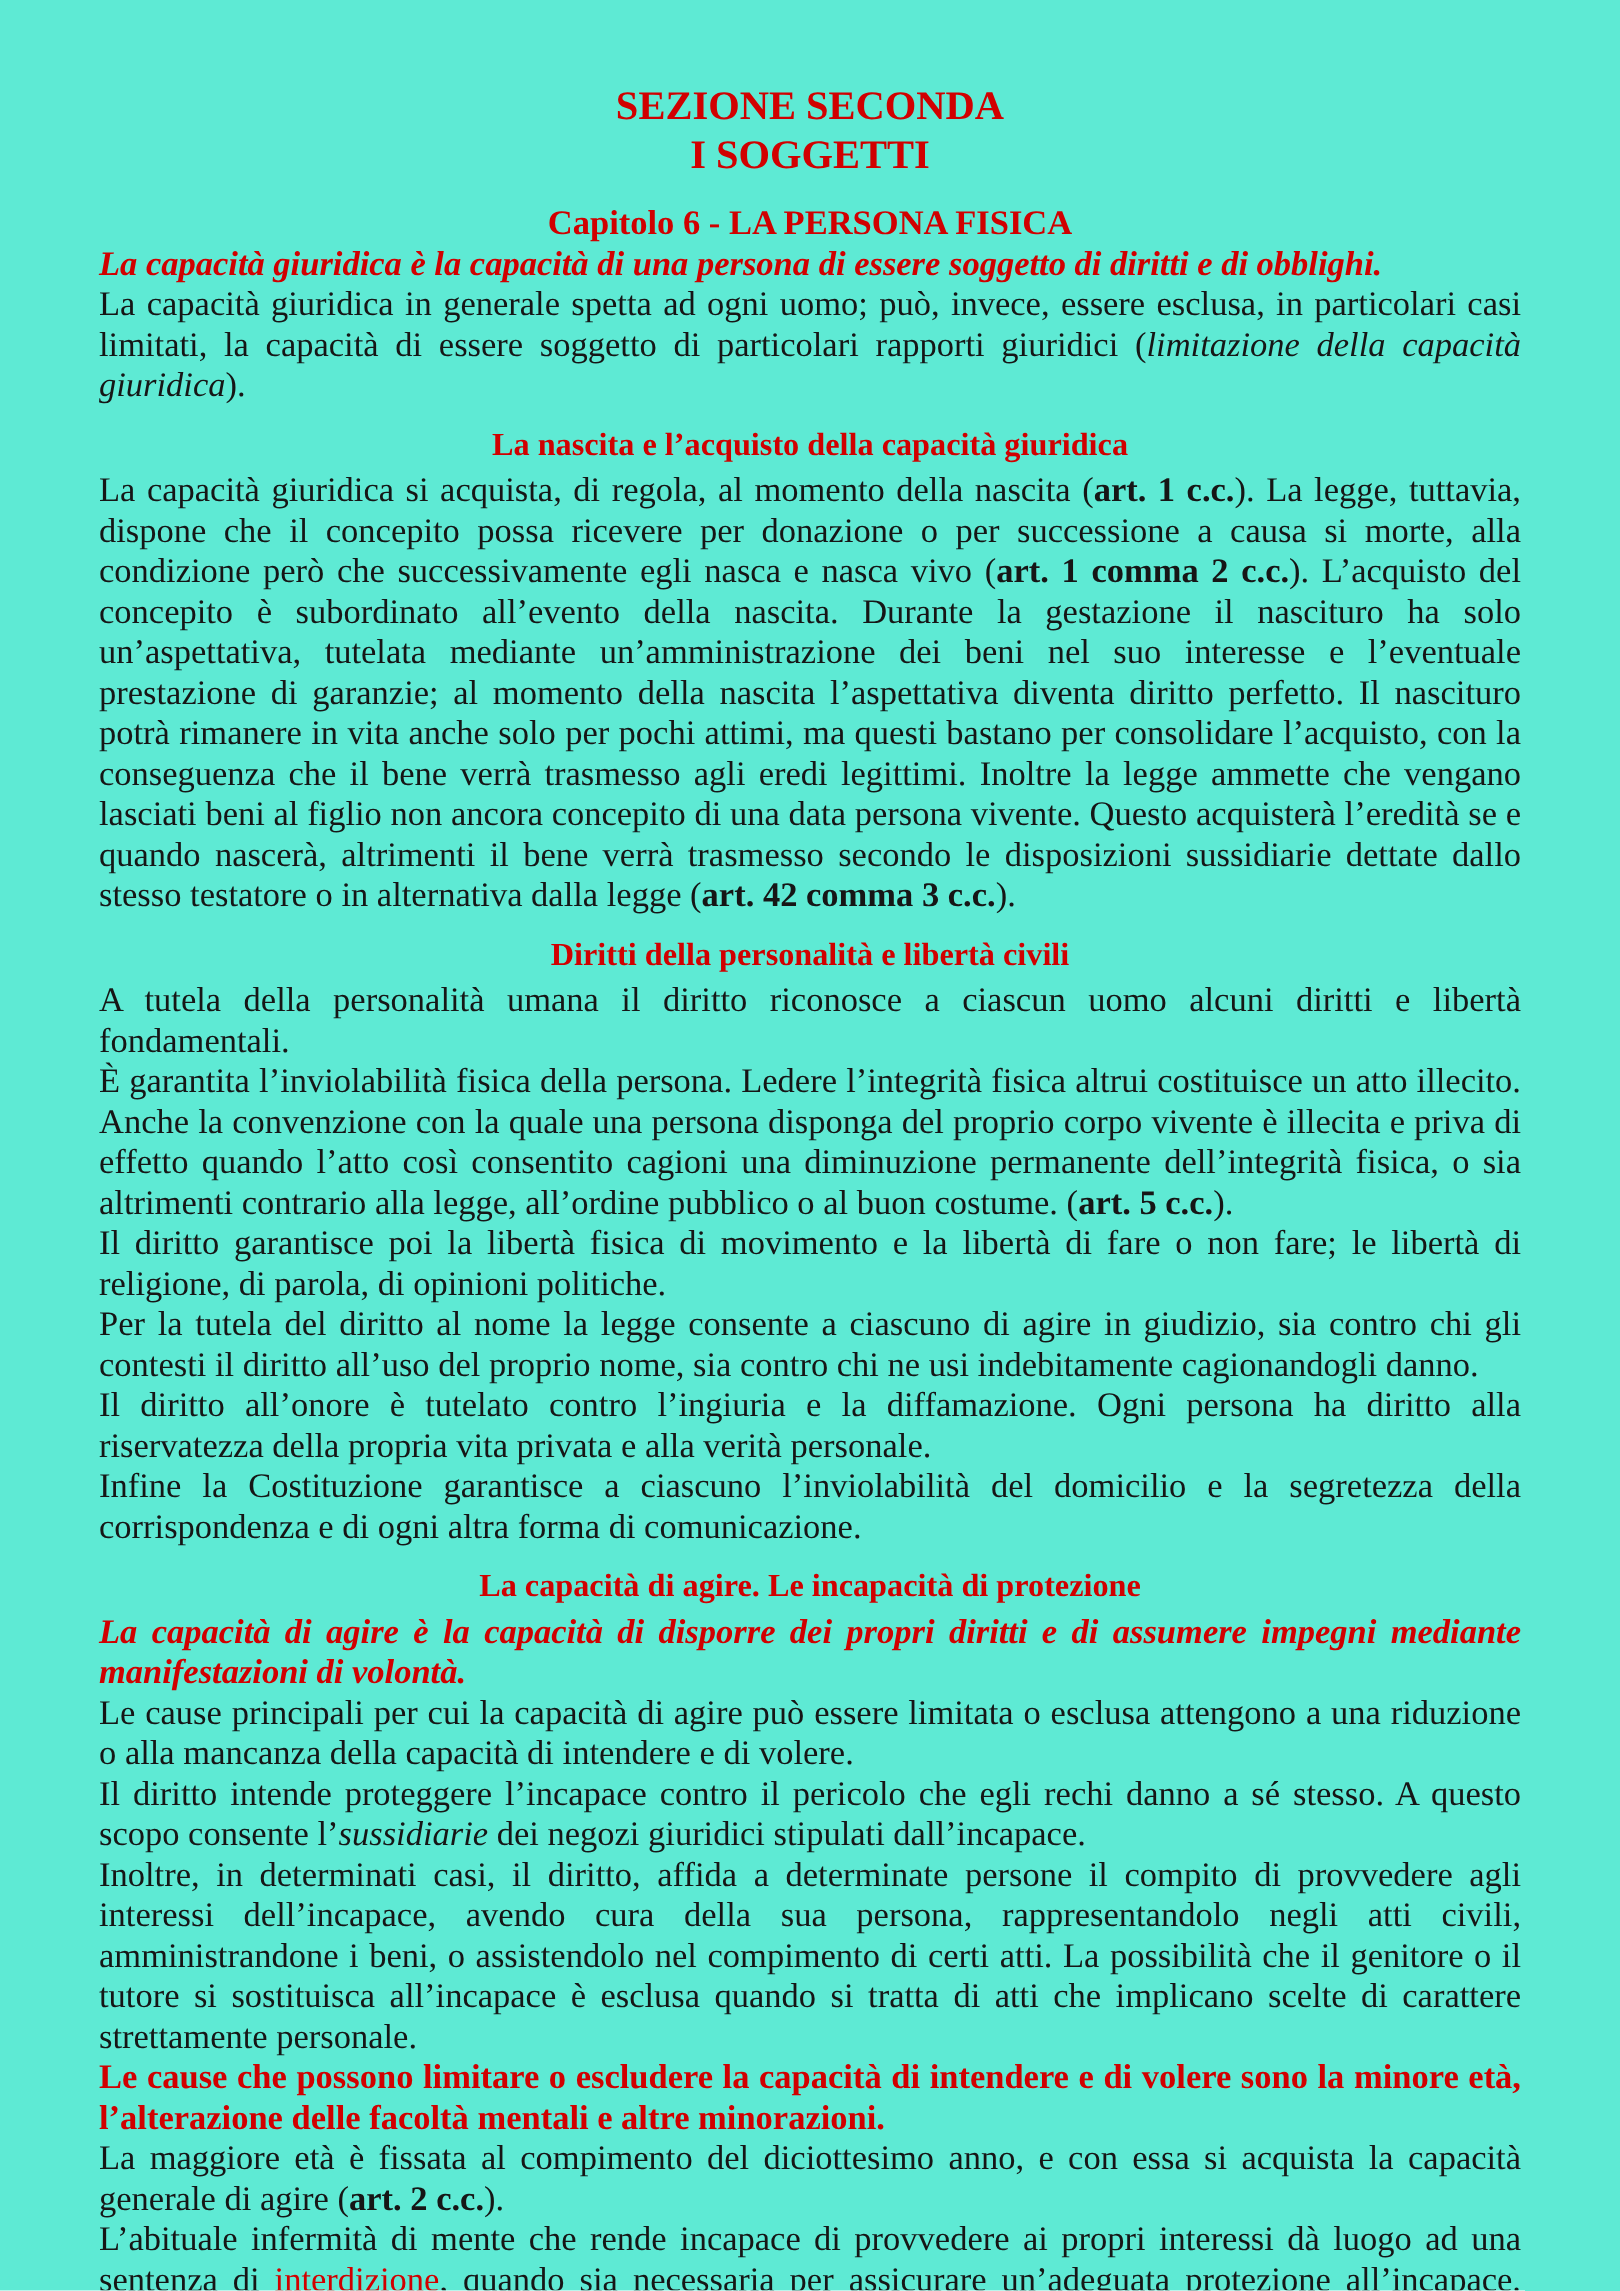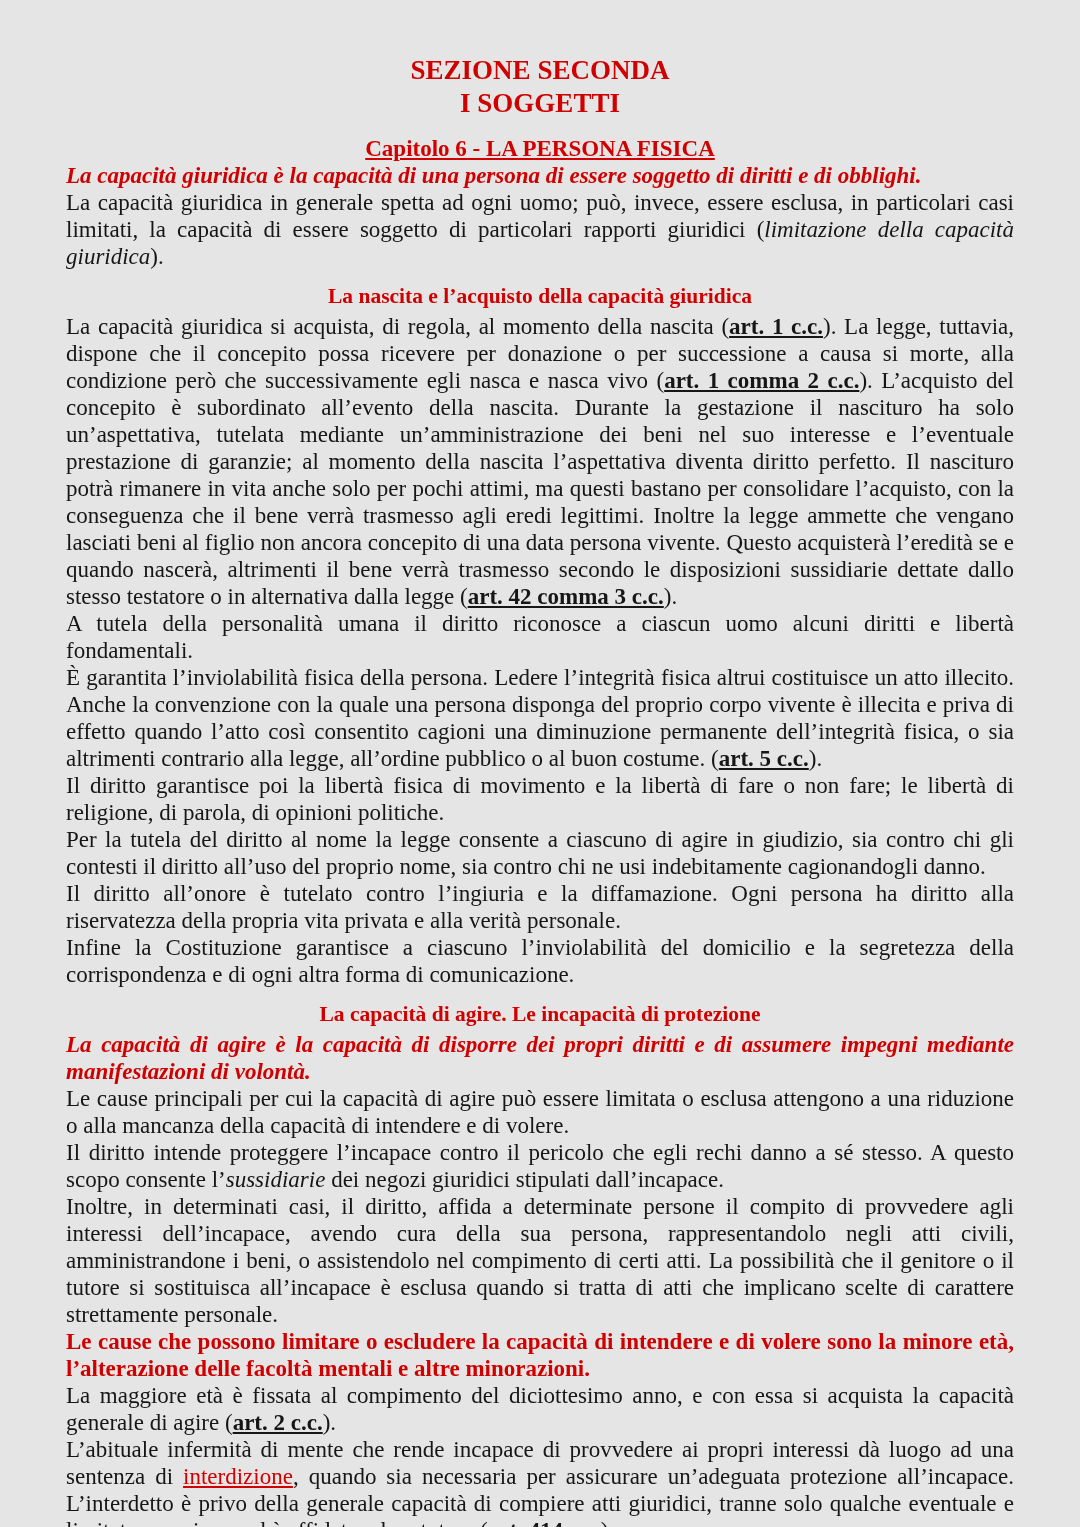--- a/index.html
+++ b/index.html
@@ -5,40 +5,40 @@
   html, body {
     margin: 0;
     padding: 0;
     background: #ffffff;
   }
   .page {
     width: 1080px;
     height: 1527px;
     box-sizing: border-box;
     padding: 54px 66px 40px 66px;
-    background: #e5e5e5;
+    background: #5eead4;
     font-family: "Liberation Serif", "DejaVu Serif", serif;
     color: #161616;
     overflow: hidden;
   }
   .title {
     text-align: center;
     color: var(--accent, #d10000);
     font-weight: bold;
     font-size: 27px;
     line-height: 33px;
   }
   .chapter {
     text-align: center;
     color: var(--accent, #d10000);
     font-weight: bold;
     font-size: 23px;
     margin-top: 16px;
   }
-  .chapter span { text-decoration: underline; }
+  .chapter span { }
   .section-heading {
     text-align: center;
     color: var(--accent, #d10000);
     font-weight: bold;
     font-size: 21.5px;
     line-height: 26px;
     margin: 13px 0 4px 0;
   }
   p {
     margin: 0;
@@ -50,21 +50,21 @@
   p.lead {
     color: var(--accent, #d10000);
     font-weight: bold;
     font-style: italic;
   }
   p.red-bold {
     color: var(--accent, #d10000);
     font-weight: bold;
   }
   .it { font-style: italic; }
-  .bd { font-weight: bold; text-decoration: underline; }
+  .bd { font-weight: bold; }
   .red-underline {
     color: var(--accent, #d10000);
     text-decoration: underline;
   }
 </style>
 </head>
 <body>
 
 <div class="page">
   <header>
@@ -72,20 +72,21 @@
     <div class="title">I SOGGETTI</div>
     <div class="chapter">
       <span>Capitolo 6 - LA PERSONA FISICA</span>
     </div>
   </header>
   <main>
       <p class="lead"><span>La capacità giuridica è la capacità di una persona di essere soggetto di diritti e di obblighi.</span></p>
       <p class="paragraph"><span>La capacità giuridica in generale spetta ad ogni uomo; può, invece, essere esclusa, in particolari casi limitati, la capacità di essere soggetto di particolari rapporti giuridici (</span><span class="it">limitazione della capacità giuridica</span><span>).</span></p>
       <div class="section-heading">La nascita e l’acquisto della capacità giuridica</div>
       <p class="paragraph"><span>La capacità giuridica si acquista, di regola, al momento della nascita (</span><span class="bd">art. 1 c.c.</span><span>). La legge, tuttavia, dispone che il concepito possa ricevere per donazione o per successione a causa si morte, alla condizione però che successivamente egli nasca e nasca vivo (</span><span class="bd">art. 1 comma 2 c.c.</span><span>). L’acquisto del concepito è subordinato all’evento della nascita. Durante la gestazione il nascituro ha solo un’aspettativa, tutelata mediante un’amministrazione dei beni nel suo interesse e l’eventuale prestazione di garanzie; al momento della nascita l’aspettativa diventa diritto perfetto. Il nascituro potrà rimanere in vita anche solo per pochi attimi, ma questi bastano per consolidare l’acquisto, con la conseguenza che il bene verrà trasmesso agli eredi legittimi. Inoltre la legge ammette che vengano lasciati beni al figlio non ancora concepito di una data persona vivente. Questo acquisterà l’eredità se e quando nascerà, altrimenti il bene verrà trasmesso secondo le disposizioni sussidiarie dettate dallo stesso testatore o in alternativa dalla legge (</span><span class="bd">art. 42 comma 3 c.c.</span><span>).</span></p>
+      <div class="section-heading">Diritti della personalità e libertà civili</div>
       <p class="paragraph"><span>A tutela della personalità umana il diritto riconosce a ciascun uomo alcuni diritti e libertà fondamentali.</span></p>
       <p class="paragraph"><span>È garantita l’inviolabilità fisica della persona. Ledere l’integrità fisica altrui costituisce un atto illecito. Anche la convenzione con la quale una persona disponga del proprio corpo vivente è illecita e priva di effetto quando l’atto così consentito cagioni una diminuzione permanente dell’integrità fisica, o sia altrimenti contrario alla legge, all’ordine pubblico o al buon costume. (</span><span class="bd">art. 5 c.c.</span><span>).</span></p>
       <p class="paragraph"><span>Il diritto garantisce poi la libertà fisica di movimento e la libertà di fare o non fare; le libertà di religione, di parola, di opinioni politiche.</span></p>
       <p class="paragraph"><span>Per la tutela del diritto al nome la legge consente a ciascuno di agire in giudizio, sia contro chi gli contesti il diritto all’uso del proprio nome, sia contro chi ne usi indebitamente cagionandogli danno.</span></p>
       <p class="paragraph"><span>Il diritto all’onore è tutelato contro l’ingiuria e la diffamazione. Ogni persona ha diritto alla riservatezza della propria vita privata e alla verità personale.</span></p>
       <p class="paragraph"><span>Infine la Costituzione garantisce a ciascuno l’inviolabilità del domicilio e la segretezza della corrispondenza e di ogni altra forma di comunicazione.</span></p>
       <div class="section-heading">La capacità di agire. Le incapacità di protezione</div>
       <p class="lead"><span>La capacità di agire è la capacità di disporre dei propri diritti e di assumere impegni mediante manifestazioni di volontà.</span></p>
       <p class="paragraph"><span>Le cause principali per cui la capacità di agire può essere limitata o esclusa attengono a una riduzione o alla mancanza della capacità di intendere e di volere.</span></p>
       <p class="paragraph"><span>Il diritto intende proteggere l’incapace contro il pericolo che egli rechi danno a sé stesso. A questo scopo consente l’</span><span class="it">sussidiarie</span><span> dei negozi giuridici stipulati dall’incapace.</span></p>

